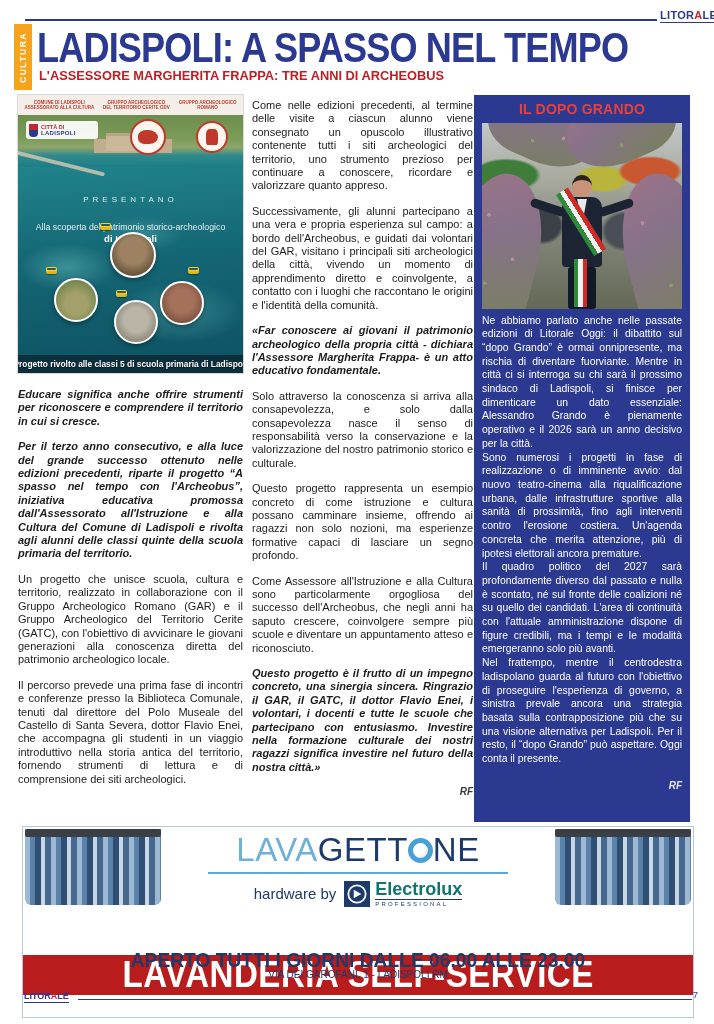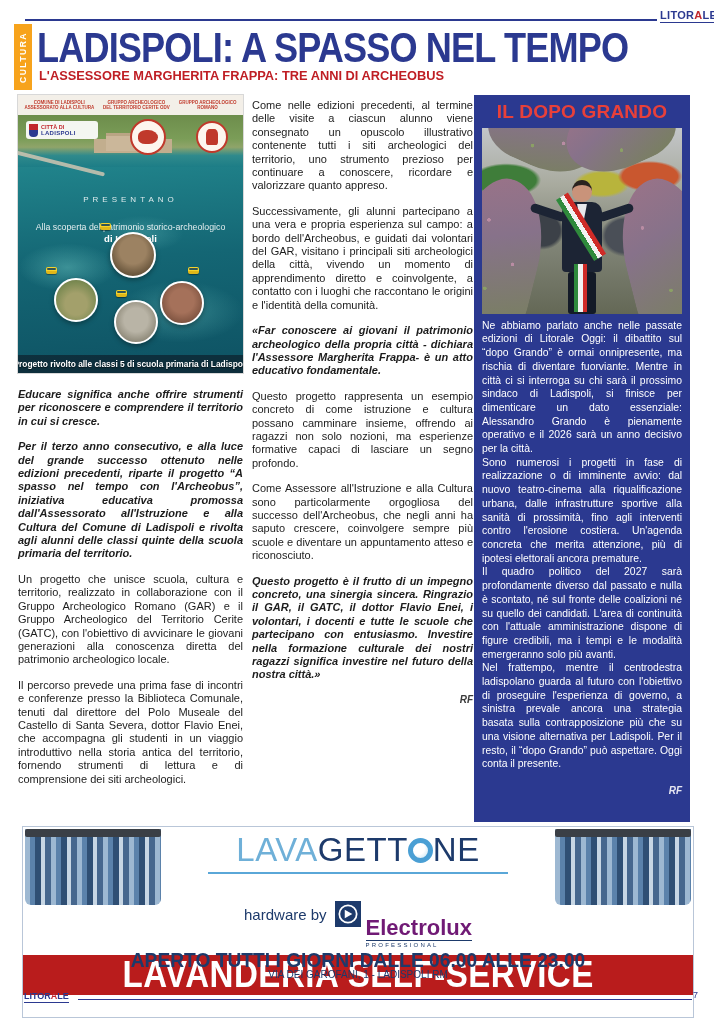--- a/index.html
+++ b/index.html
@@ -55,21 +55,21 @@
   .ring.c3 { left:96px; top:205px; width:44px; height:44px; background:radial-gradient(circle at 50% 45%, #b9b4a6 0 40%, #8d8878 75%, #6b675a 100%); }
   .ring.c4 { left:142px; top:186px; width:44px; height:44px; background:radial-gradient(circle at 50% 45%, #a5715a 0 40%, #7e5340 75%, #5b3c2e 100%); }
   .bus { position:absolute; width:11px; height:7px; background:linear-gradient(180deg,#f6d32a 0 55%, #e0b719 55% 100%); border-radius:2px; box-shadow:0 1px 1px rgba(0,0,0,.4); }
   .bus::after { content:""; position:absolute; left:1px; top:1px; width:9px; height:2px; background:#355; border-radius:1px; }
   .bus.b1 { left:82px; top:128px; } .bus.b2 { left:28px; top:172px; } .bus.b3 { left:98px; top:195px; } .bus.b4 { left:170px; top:172px; }
   .poster-caption { position:absolute; left:0; bottom:0; width:100%; height:18px; background:rgba(12,16,28,.55); display:flex; align-items:center; justify-content:center; }
   .poster-caption span { color:#fff; font-size:8.4px; font-weight:bold; text-shadow:0 1px 1px rgba(0,0,0,.6); white-space:nowrap; }
 
   
   .right-box { position:absolute; left:474px; top:95px; width:216px; height:727px; background:#2b3990; padding:6px 8px; }
-  .right-title { text-align:center; color:#e8403a; font-weight:bold; font-size:19px; line-height:1.04; margin-top:1px; letter-spacing:.2px; }
+  .right-title { text-align:center; color:#e8403a; font-weight:bold; font-size:14px; line-height:1.04; margin-top:1px; letter-spacing:.2px; }
   .photo { position:relative; width:200px; height:186px; margin:6px auto 5px; overflow:hidden; background:
       radial-gradient(50px 24px at 12% 28%, #3f7d3a 0 60%, transparent 70%),
       radial-gradient(46px 22px at 84% 26%, #c9572f 0 60%, transparent 70%),
       radial-gradient(40px 20px at 60% 30%, #b8b43c 0 55%, transparent 70%),
       radial-gradient(30px 26px at 30% 55%, #3c4148 0 60%, transparent 75%),
       radial-gradient(34px 28px at 72% 58%, #4a4f57 0 60%, transparent 75%),
       linear-gradient(180deg, #c3c6c9 0%, #a9ab9f 30%, #84887b 58%, #646856 100%); }
   .arti { position:absolute; background:
       radial-gradient(4px 4px at 30% 30%, #b98ca3 0 40%, transparent 50%),
       radial-gradient(4px 4px at 70% 55%, #b98ca3 0 40%, transparent 50%),
@@ -100,21 +100,21 @@
   .rack.left { left:2px; } .rack.right { right:2px; }
   .ad-logo { position:absolute; left:140px; top:4px; width:390px; text-align:center; }
   .ad-logo .word { font-size:33px; letter-spacing:.5px; white-space:nowrap; }
   .ad-logo .lt { color:#6fb0d8; } .ad-logo .dk { color:#1d3a6b; }
   .washer-o { display:inline-block; width:25px; height:25px; border-radius:50%; border:5px solid #4a9fd4; background:radial-gradient(circle at 35% 35%, #ffffff 0 45%, #bfe0f2 100%); vertical-align:-2px; }
   .logo-rule { width:300px; height:2px; background:#5aa7d8; margin:3px auto 6px; }
   .hardware-row { display:flex; align-items:center; justify-content:center; gap:8px; }
   .hardware-row .hw { font-size:15px; color:#1d3a6b; }
   .elx { display:flex; align-items:center; gap:5px; }
   .elx-name { text-align:left; }
-  .elx-name .n1 { font-size:22px; font-weight:bold; color:#701a75; line-height:1; border-bottom:1px solid #1d3a6b; padding-bottom:1px;margin-top:37px; }
+  .elx-name .n1 { font-size:18px; font-weight:bold; color:#0f766e; line-height:1; border-bottom:1px solid #1d3a6b; padding-bottom:1px; }
   .elx-name .n2 { font-size:6px; color:#1d3a6b; letter-spacing:2.2px; margin-top:1px; }
   .ad-band { position:absolute; left:0; top:80px; width:100%; height:40px; background:#b91c1c; display:flex; align-items:center; justify-content:center;margin-top:48px; }
   .ad-band span { color:#fff; font-size:36px; font-weight:bold; letter-spacing:.5px; white-space:nowrap; transform:scaleX(.92); }
   .ad-hours { position:absolute; left:0; top:122px; width:100%; text-align:center; color:#1d3a6b; font-size:20px; font-weight:bold; white-space:nowrap; transform:scaleX(.96); }
   .ad-address { position:absolute; left:0; top:142px; width:100%; text-align:center; color:#1d3a6b; font-size:10px; }
 
   
   .footer-logo { position:absolute; left:24px; top:991px; font-size:9px; font-weight:bold; color:#2b3990; border-bottom:1px solid #2b3990; padding-bottom:1px; }
   .footer-rule { position:absolute; left:78px; top:999px; width:614px; height:1px; background:#2b3990; }
   .footer-page { position:absolute; right:16px; top:990px; font-size:9px; color:#2b3990; }
@@ -183,20 +183,21 @@
     <p class="em">Educare significa anche offrire strumenti per riconoscere e comprendere il territorio in cui si cresce.</p>
     <p class="em">Per il terzo anno consecutivo, e alla luce del grande successo ottenuto nelle edizioni precedenti, riparte il progetto “A spasso nel tempo con l'Archeobus”, iniziativa educativa promossa dall'Assessorato all'Istruzione e alla Cultura del Comune di Ladispoli e rivolta agli alunni delle classi quinte della scuola primaria del territorio.</p>
     <p>Un progetto che unisce scuola, cultura e territorio, realizzato in collaborazione con il Gruppo Archeologico Romano (GAR) e il Gruppo Archeologico del Territorio Cerite (GATC), con l'obiettivo di avvicinare le giovani generazioni alla conoscenza diretta del patrimonio archeologico locale.</p>
     <p>Il percorso prevede una prima fase di incontri e conferenze presso la Biblioteca Comunale, tenuti dal direttore del Polo Museale del Castello di Santa Severa, dottor Flavio Enei, che accompagna gli studenti in un viaggio introduttivo nella storia antica del territorio, fornendo strumenti di lettura e di comprensione dei siti archeologici.</p>
   </div>
 
   <div class="mid-text bodytext">
     <p>Come nelle edizioni precedenti, al termine delle visite a ciascun alunno viene consegnato un opuscolo illustrativo contenente tutti i siti archeologici del territorio, uno strumento prezioso per continuare a conoscere, ricordare e valorizzare quanto appreso.</p>
     <p>Successivamente, gli alunni partecipano a una vera e propria esperienza sul campo: a bordo dell'Archeobus, e guidati dai volontari del GAR, visitano i principali siti archeologici della città, vivendo un momento di apprendimento diretto e coinvolgente, a contatto con i luoghi che raccontano le origini e l'identità della comunità.</p>
     <p class="em">«Far conoscere ai giovani il patrimonio archeologico della propria città - dichiara l'Assessore Margherita Frappa- è un atto educativo fondamentale.</p>
+    <p>Solo attraverso la conoscenza si arriva alla consapevolezza, e solo dalla consapevolezza nasce il senso di responsabilità verso la conservazione e la valorizzazione del nostro patrimonio storico e culturale.</p>
     <p>Questo progetto rappresenta un esempio concreto di come istruzione e cultura possano camminare insieme, offrendo ai ragazzi non solo nozioni, ma esperienze formative capaci di lasciare un segno profondo.</p>
     <p>Come Assessore all'Istruzione e alla Cultura sono particolarmente orgogliosa del successo dell'Archeobus, che negli anni ha saputo crescere, coinvolgere sempre più scuole e diventare un appuntamento atteso e riconosciuto.</p>
     <p class="em">Questo progetto è il frutto di un impegno concreto, una sinergia sincera. Ringrazio il GAR, il GATC, il dottor Flavio Enei, i volontari, i docenti e tutte le scuole che partecipano con entusiasmo. Investire nella formazione culturale dei nostri ragazzi significa investire nel futuro della nostra città.»</p>
     <div class="sig">RF</div>
   </div>
 
   <div class="right-box">
     <div class="right-title">
       <div>IL DOPO GRANDO</div>
     </div>

